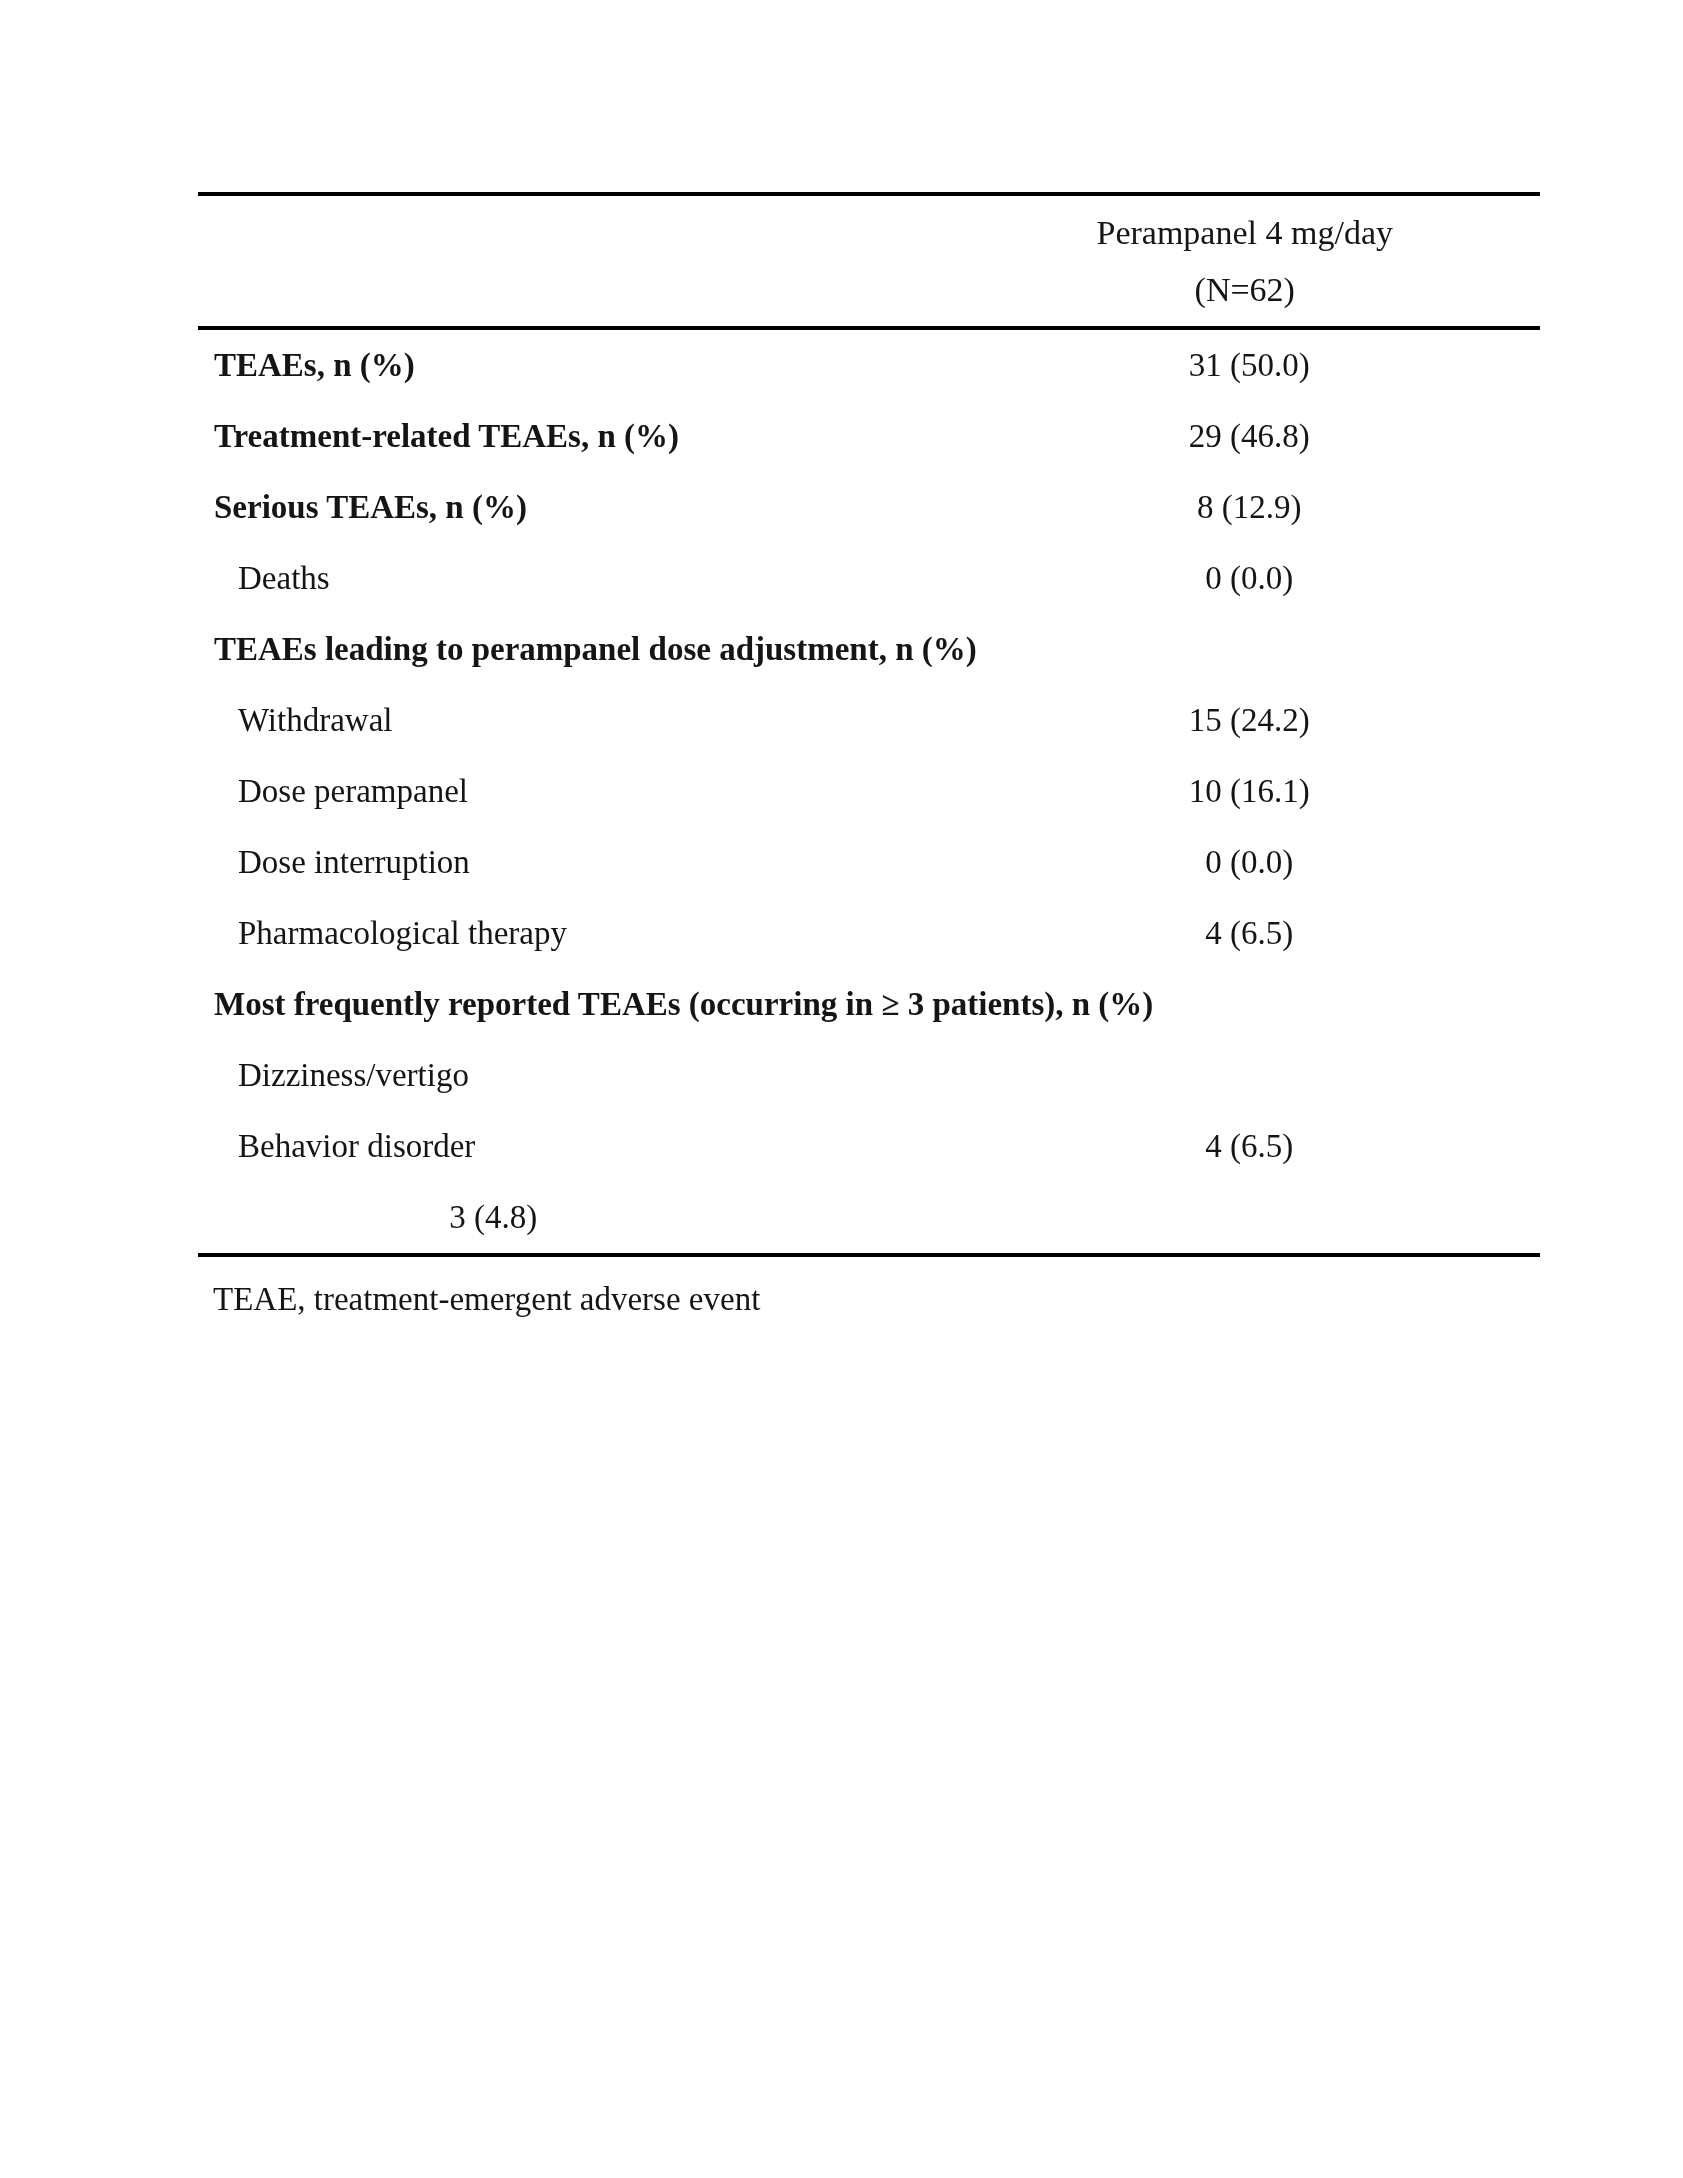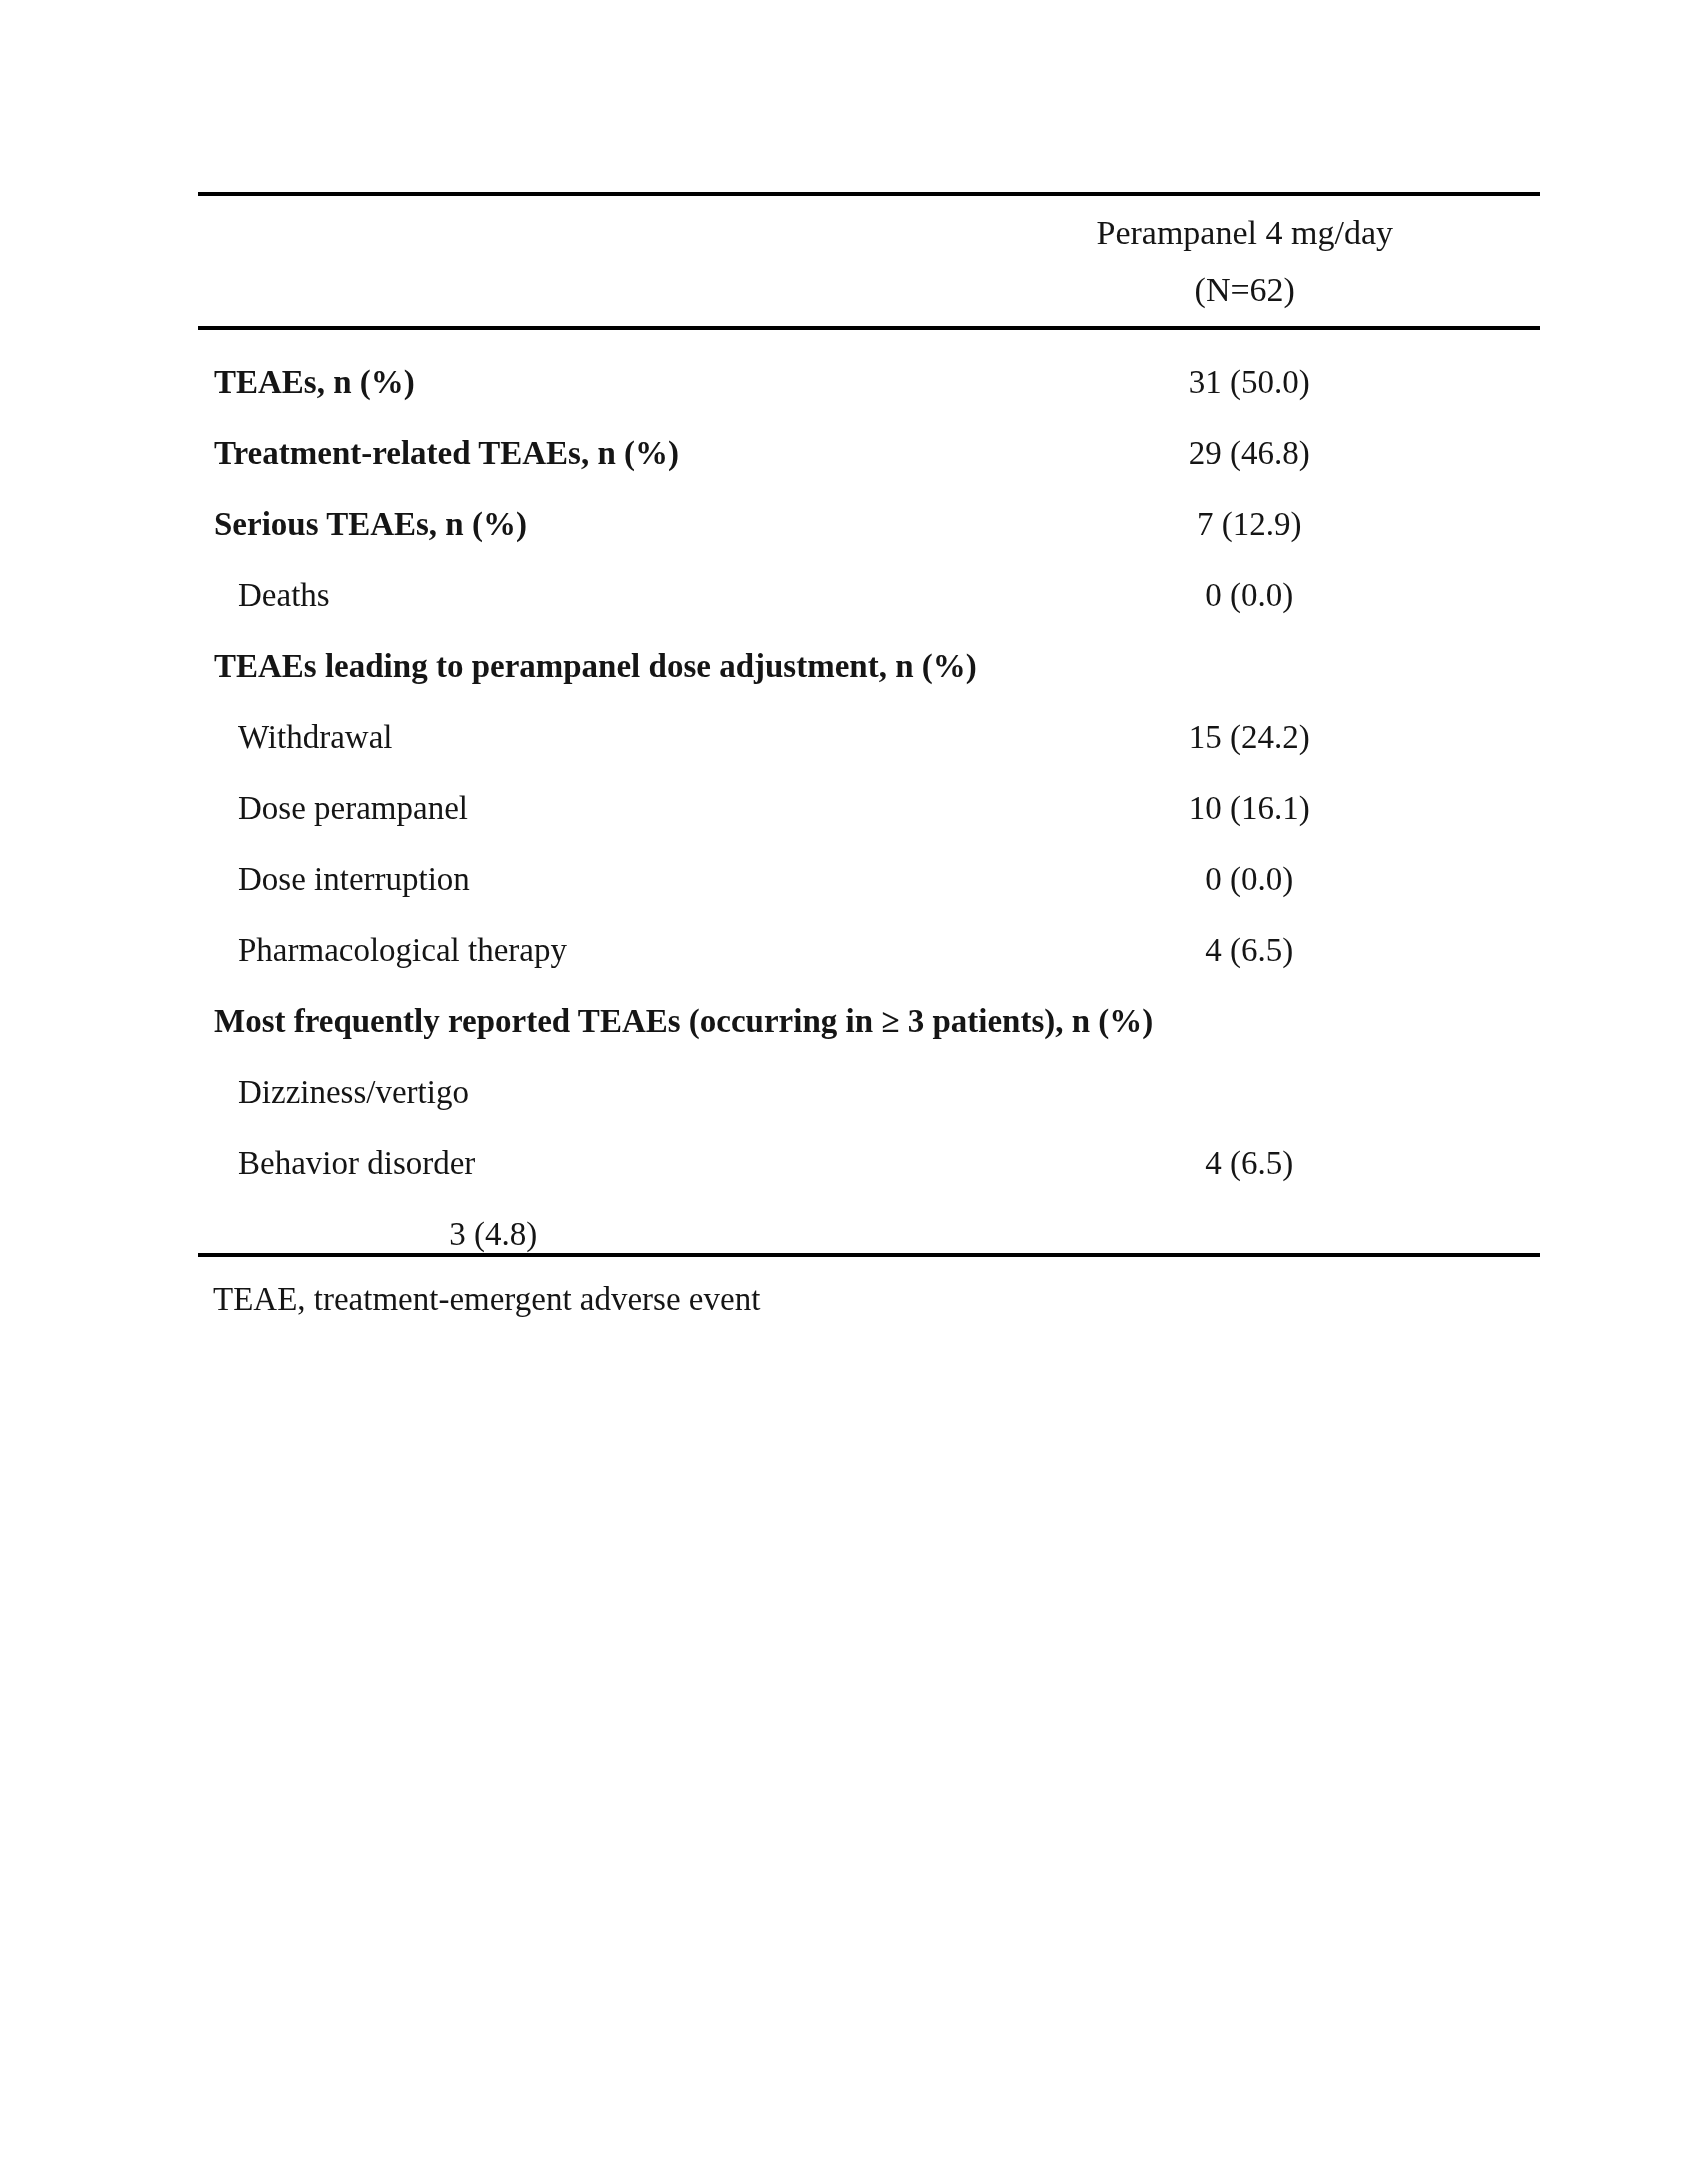--- a/index.html
+++ b/index.html
@@ -44,21 +44,21 @@
   }
   .thead .header-cell {
     width: 44%;
     text-align: center;
     font-weight: normal;
     font-size: 34px;
     line-height: 57px;
   }
   .tbody .trow {
     display: flex;
-    align-items: flex-end;
+    align-items: center;
     height: 71px;
     font-size: 33px;
     gap: 20px;
   }
   .cell-label {
     box-sizing: border-box;
     width: 56%;
     padding-left: 16px;
     white-space: nowrap;
     overflow: visible;
@@ -95,21 +95,21 @@
         <div class="trow">
           <div class="cell-label bold">TEAEs, n (%)</div>
           <div class="cell-value">31 (50.0)</div>
         </div>
         <div class="trow">
           <div class="cell-label bold">Treatment-related TEAEs, n (%)</div>
           <div class="cell-value">29 (46.8)</div>
         </div>
         <div class="trow">
           <div class="cell-label bold">Serious TEAEs, n (%)</div>
-          <div class="cell-value">7 (12.9)</div>
+          <div class="cell-value">8 (12.9)</div>
         </div>
         <div class="trow">
           <div class="cell-label indent">Deaths</div>
           <div class="cell-value">0 (0.0)</div>
         </div>
         <div class="trow">
           <div class="cell-label bold">TEAEs leading to perampanel dose adjustment, n (%)</div>
           <div class="cell-value"></div>
         </div>
         <div class="trow">

